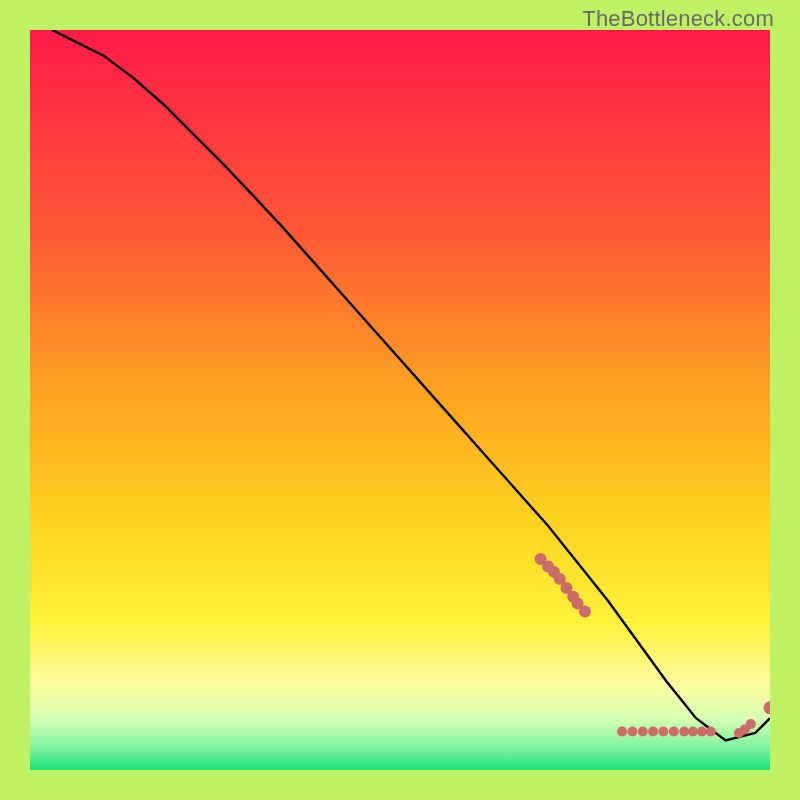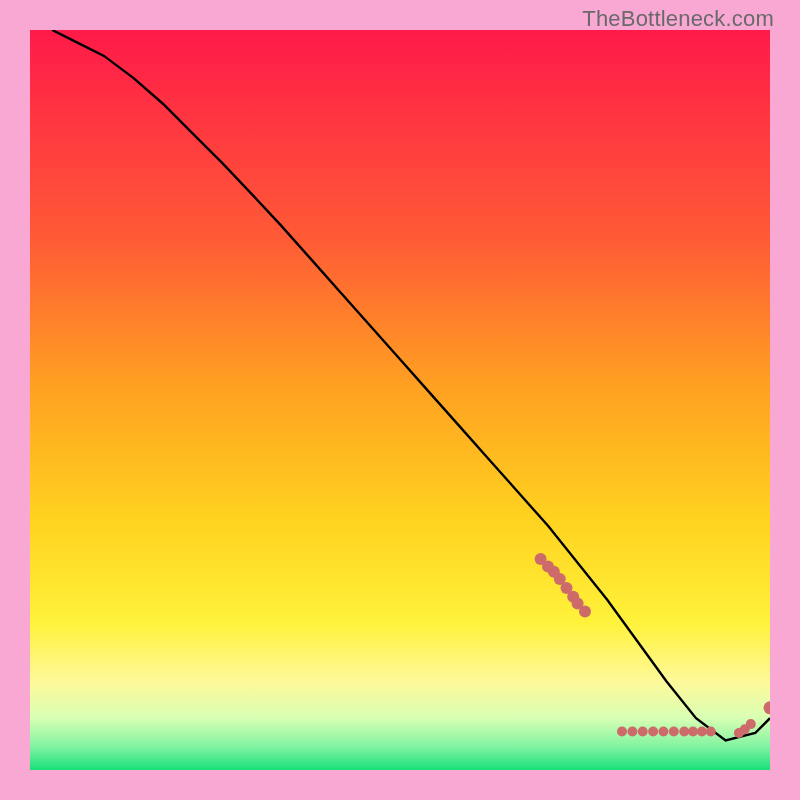--- a/index.html
+++ b/index.html
@@ -8,21 +8,21 @@
     width: 800px;
     height: 800px;
     background: #000;
     overflow: hidden;
     font-family: Arial, Helvetica, sans-serif;
   }
   .frame {
     position: relative;
     width: 800px;
     height: 800px;
-    background: #f9a8d4;
+    background: #bef264;
   }
   .watermark {
     position: absolute;
     top: 6px;
     right: 26px;
     color: #696969;
     font-size: 22px;
     letter-spacing: 0.2px;
     font-weight: 400;
     z-index: 5;

